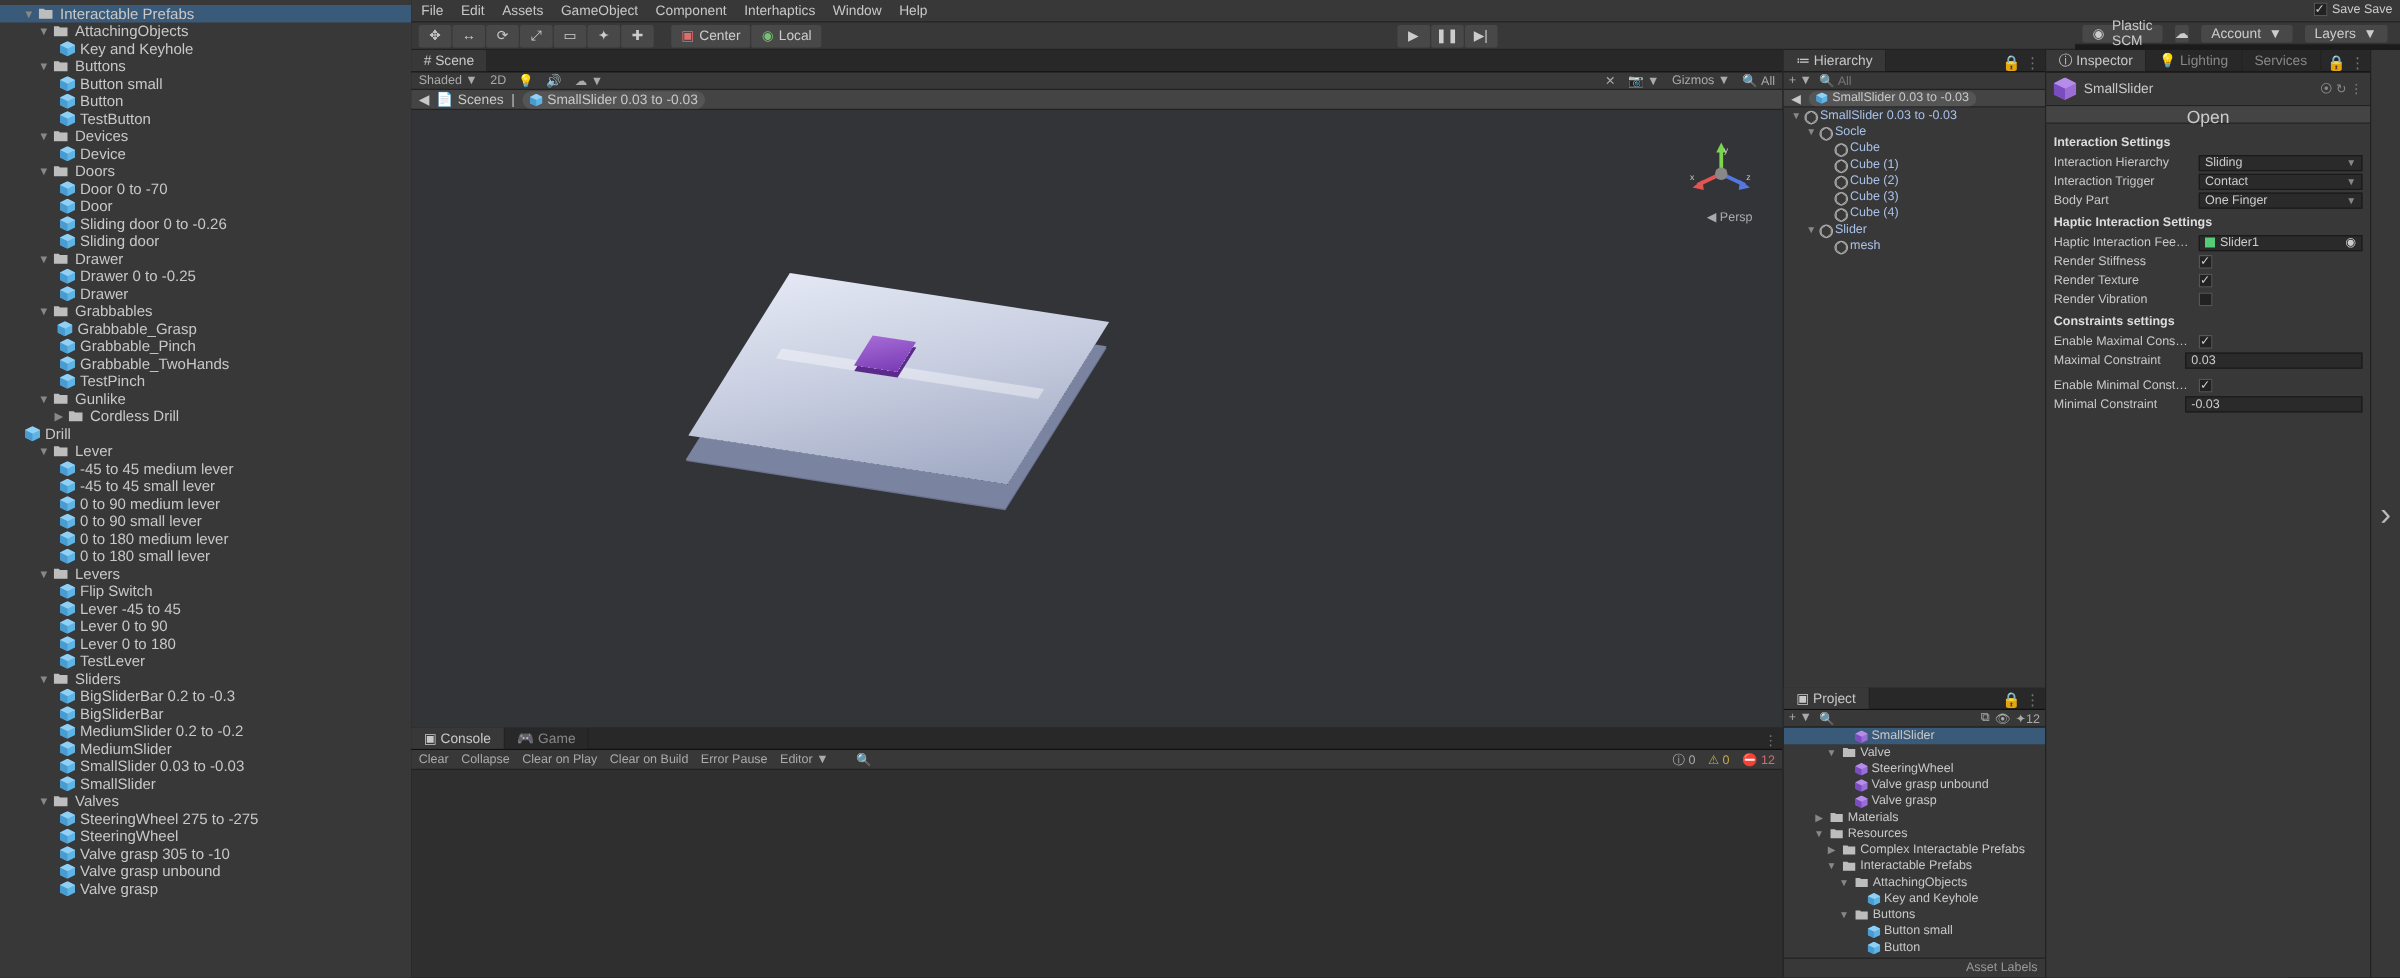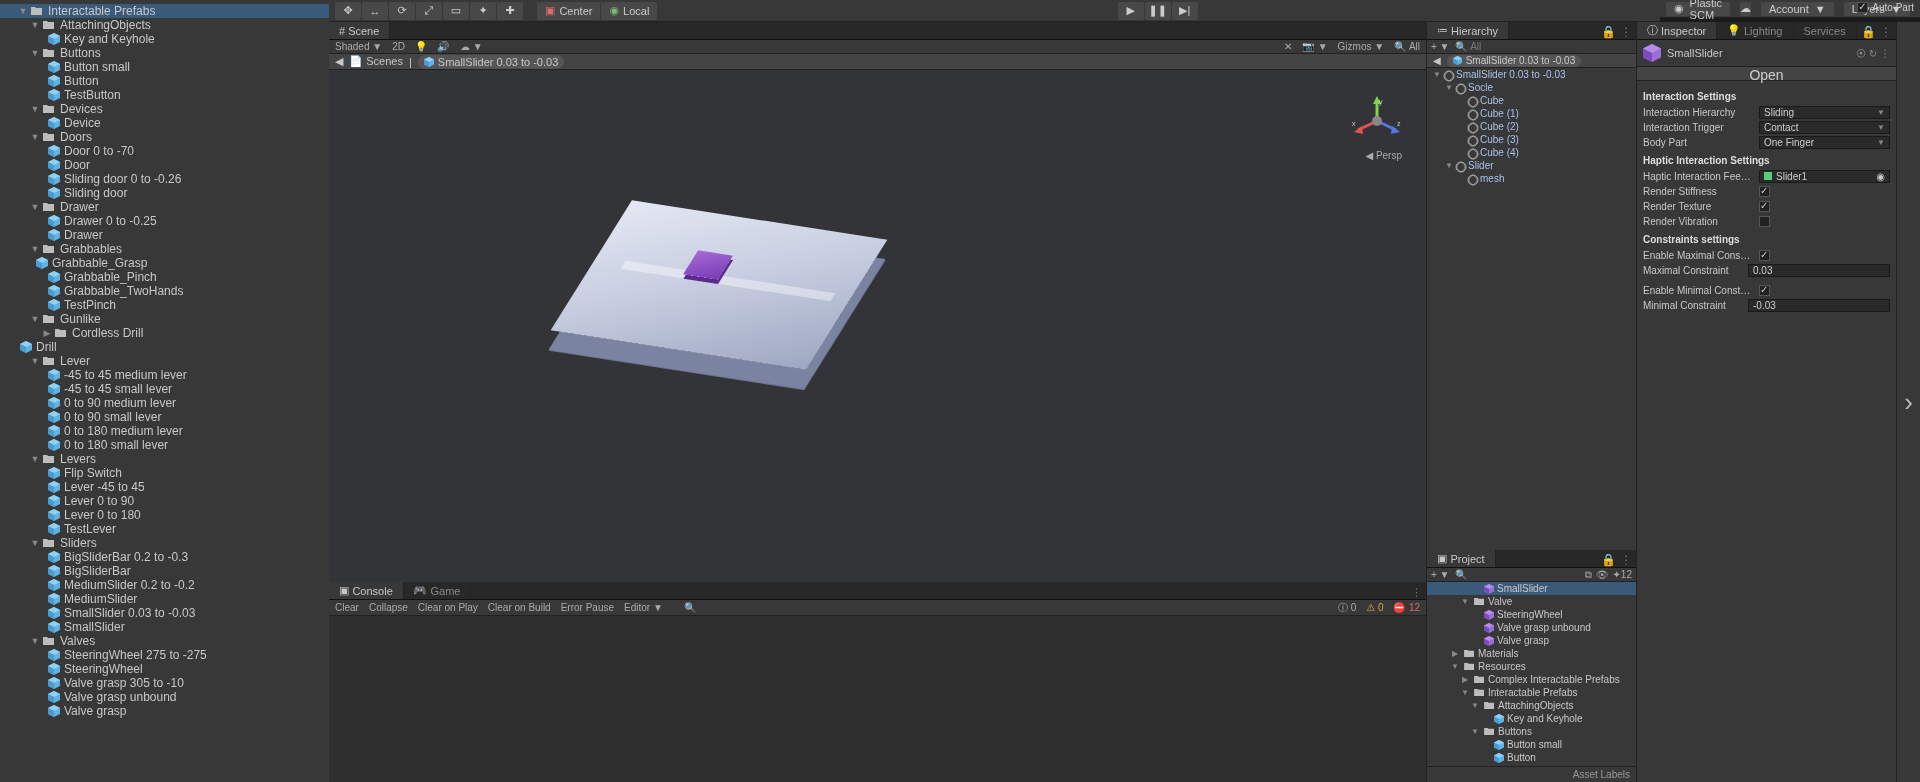--- a/index.html
+++ b/index.html
@@ -273,21 +273,21 @@
       </div>
       <div class="tree-row" style="padding-left: 30px;">
         <span class="fold">▼</span>
         <span class="ic ic-folder">
           <svg viewBox="0 0 12 10">
             <use href="#folder-ic"></use>
           </svg>
         </span>
         <span class="lbl">Grabbables</span>
       </div>
-      <div class="tree-row" style="padding-left: 36px;">
+      <div class="tree-row" style="padding-left: 46px;">
         <span class="ic ic-prefab">
           <svg viewBox="0 0 12 12">
             <use href="#prefab-ic"></use>
           </svg>
         </span>
         <span class="lbl">Grabbable_Grasp</span>
       </div>
       <div class="tree-row" style="padding-left: 48px;">
         <span class="ic ic-prefab">
           <svg viewBox="0 0 12 12">
@@ -548,20 +548,30 @@
             <use href="#prefab-ic"></use>
           </svg>
         </span>
         <span class="lbl">Valve grasp</span>
       </div>
     </div>
 </div>
 
 <div class="main">
 
+  <div class="menubar" id="menubar">
+      <span>File</span>
+      <span>Edit</span>
+      <span>Assets</span>
+      <span>GameObject</span>
+      <span>Component</span>
+      <span>Interhaptics</span>
+      <span>Window</span>
+      <span>Help</span>
+    </div>
 
   <div style="display:flex; height:22px;">
     <div class="toolbar" style="flex:1">
       <div class="tb-grp">
         <span class="tb-btn">✥</span>
         <span class="tb-btn">↔</span>
         <span class="tb-btn">⟳</span>
         <span class="tb-btn">⤢</span>
         <span class="tb-btn">▭</span>
         <span class="tb-btn">✦</span>
@@ -618,21 +628,21 @@
         <span>📄 <span>Scenes</span></span>
         <span>|</span>
         <span class="chip">
           <svg width="10" height="10" viewBox="0 0 12 12">
               <use href="#prefab-ic"></use>
             </svg>
           <span>SmallSlider 0.03 to -0.03</span>
         </span>
         <span style="margin-left:auto" class="autosave">
           <span class="checkbox on"></span>
-          <span>Auto Part</span>
+          <span>Save Save</span>
         </span>
       </div>
 
       <div class="scene-view">
         <div class="slider-base"></div>
         <div class="slider-groove"></div>
         <div class="slider-knob"></div>
         <div class="gizmo">
           <svg viewBox="0 0 50 50">
             <line x1="25" y1="25" x2="25" y2="4" stroke="#7bd64b" stroke-width="3"></line>

